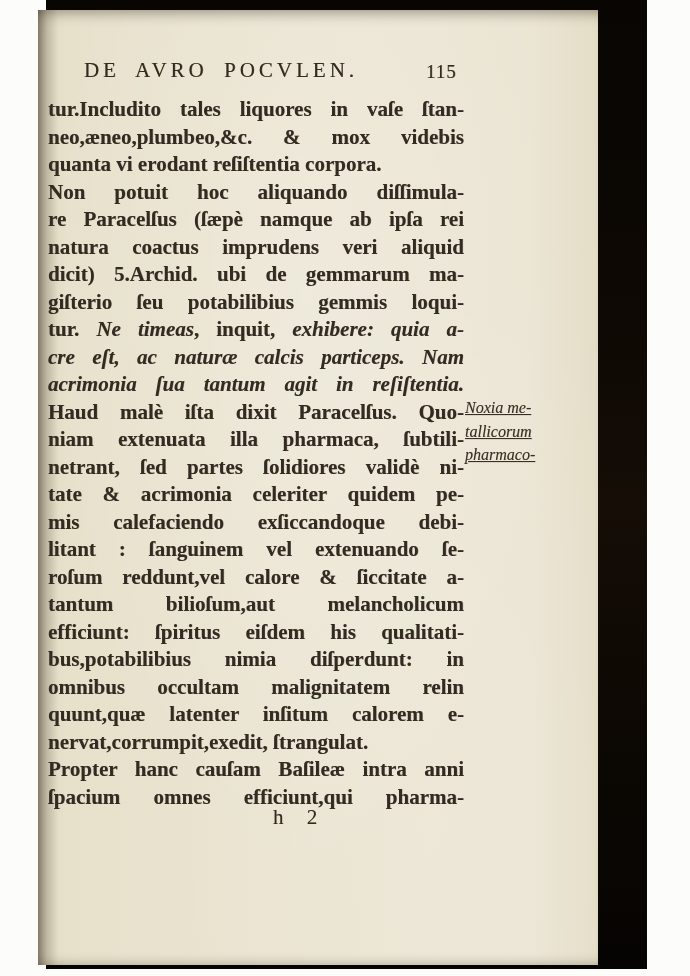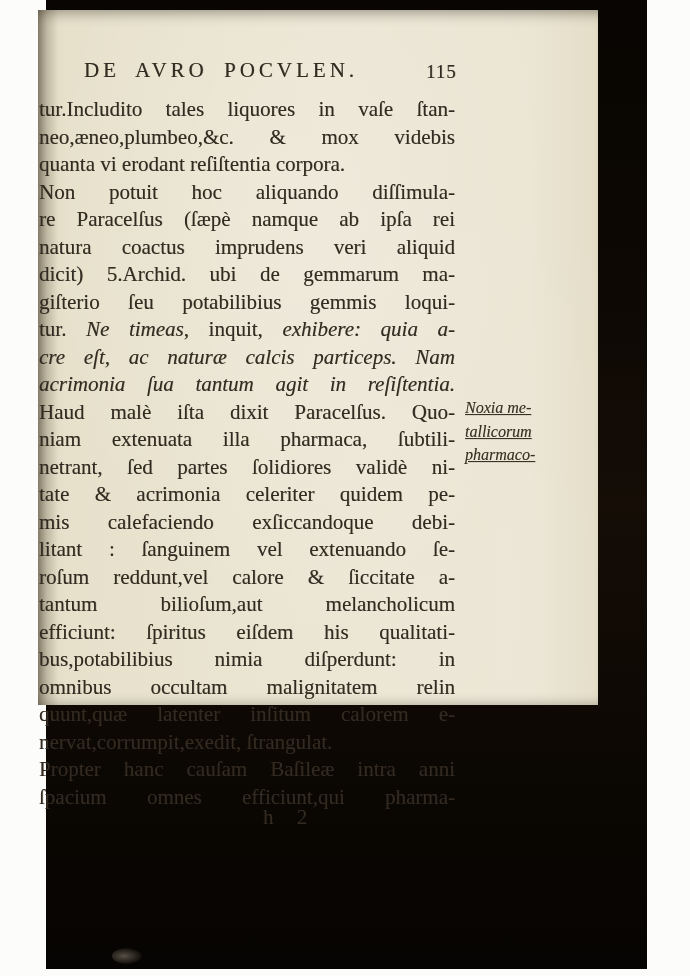--- a/index.html
+++ b/index.html
@@ -23,21 +23,21 @@
   
   .artifact {
     position: absolute;
     left: 112px; top: 948px; width: 30px; height: 16px;
     background: radial-gradient(ellipse at 40% 50%, rgba(150,140,125,0.55), rgba(90,80,65,0.25) 60%, transparent 75%);
     border-radius: 50%;
   }
   
   .page {
     position: absolute;
-    left: 38px; top: 10px; width: 560px; height: 695px;
+    left: 38px; top: 10px; width: 560px; height: 955px;
     background:
       radial-gradient(ellipse at 48% 30%, rgba(255,255,255,0.22), transparent 62%),
       radial-gradient(ellipse at 70% 85%, rgba(255,255,255,0.10), transparent 55%),
       linear-gradient(90deg, #ddd5bd 0%, #e7e1cc 5%, #eae4d1 50%, #ebe5d4 88%, #e4ddc7 100%);
     background-color: #e8e2ce;
     box-shadow: inset 0 14px 14px -12px rgba(35,28,18,0.45),
                 inset 0 -10px 12px -10px rgba(35,28,18,0.35);
   }
   
   .gutter {
@@ -59,23 +59,24 @@
   .page-number {
     position: absolute;
     left: 378px; top: 3px;
     letter-spacing: 1px;
     font-size: 19px;
   }
   .header-title { display: inline-block; padding-right: 70px; }
 
   .text-block {
     position: absolute;
-    left: 1px; top: 86px; width: 416px;
+    left: 10px; top: 86px; width: 416px;
     color: #332b21;
     text-shadow: 0.4px 0.4px 0.6px rgba(51,43,33,0.4);
+    font-weight: bold;
   }
   .line {
     height: 27.5px;
     line-height: 27.5px;
     font-size: 21px;
     text-align: justify;
     text-align-last: justify;
     overflow: hidden;
   }
   .line.noj { text-align-last: left; }
@@ -86,21 +87,21 @@
     left: 427px; top: 386px; width: 125px;
     font-style: italic;
     font-size: 16px;
     line-height: 23.5px;
     color: #3a3126;
     text-shadow: 0.3px 0.3px 0.5px rgba(58,49,38,0.4);
     text-decoration: underline;
   }
   .signature {
     position: absolute;
-    left: 0; top: 795px; width: 416px;
+    left: 10px; top: 795px; width: 416px;
     text-align: center;
     padding-left: 80px;
     box-sizing: border-box;
     font-size: 21px;
     letter-spacing: 2px;
     word-spacing: 14px;
     color: #332b21;
     text-shadow: 0.4px 0.4px 0.6px rgba(51,43,33,0.4);
   }
 </style>

